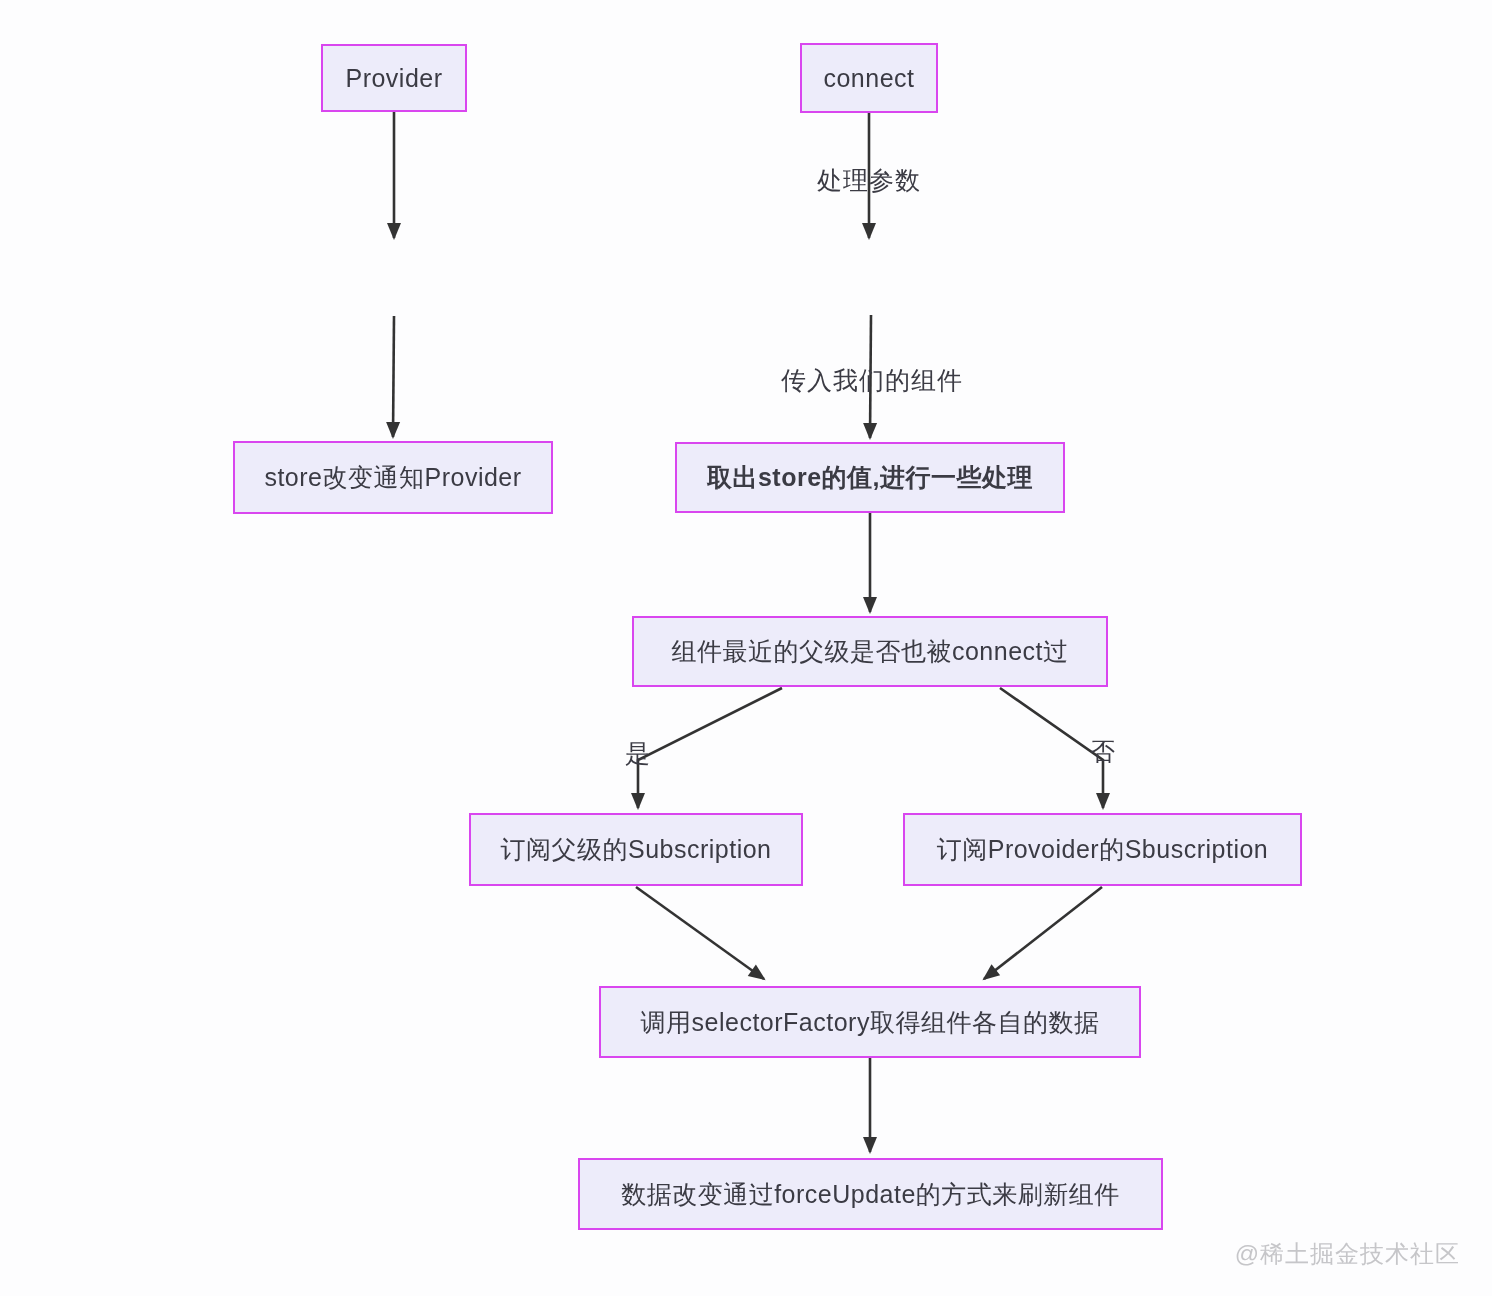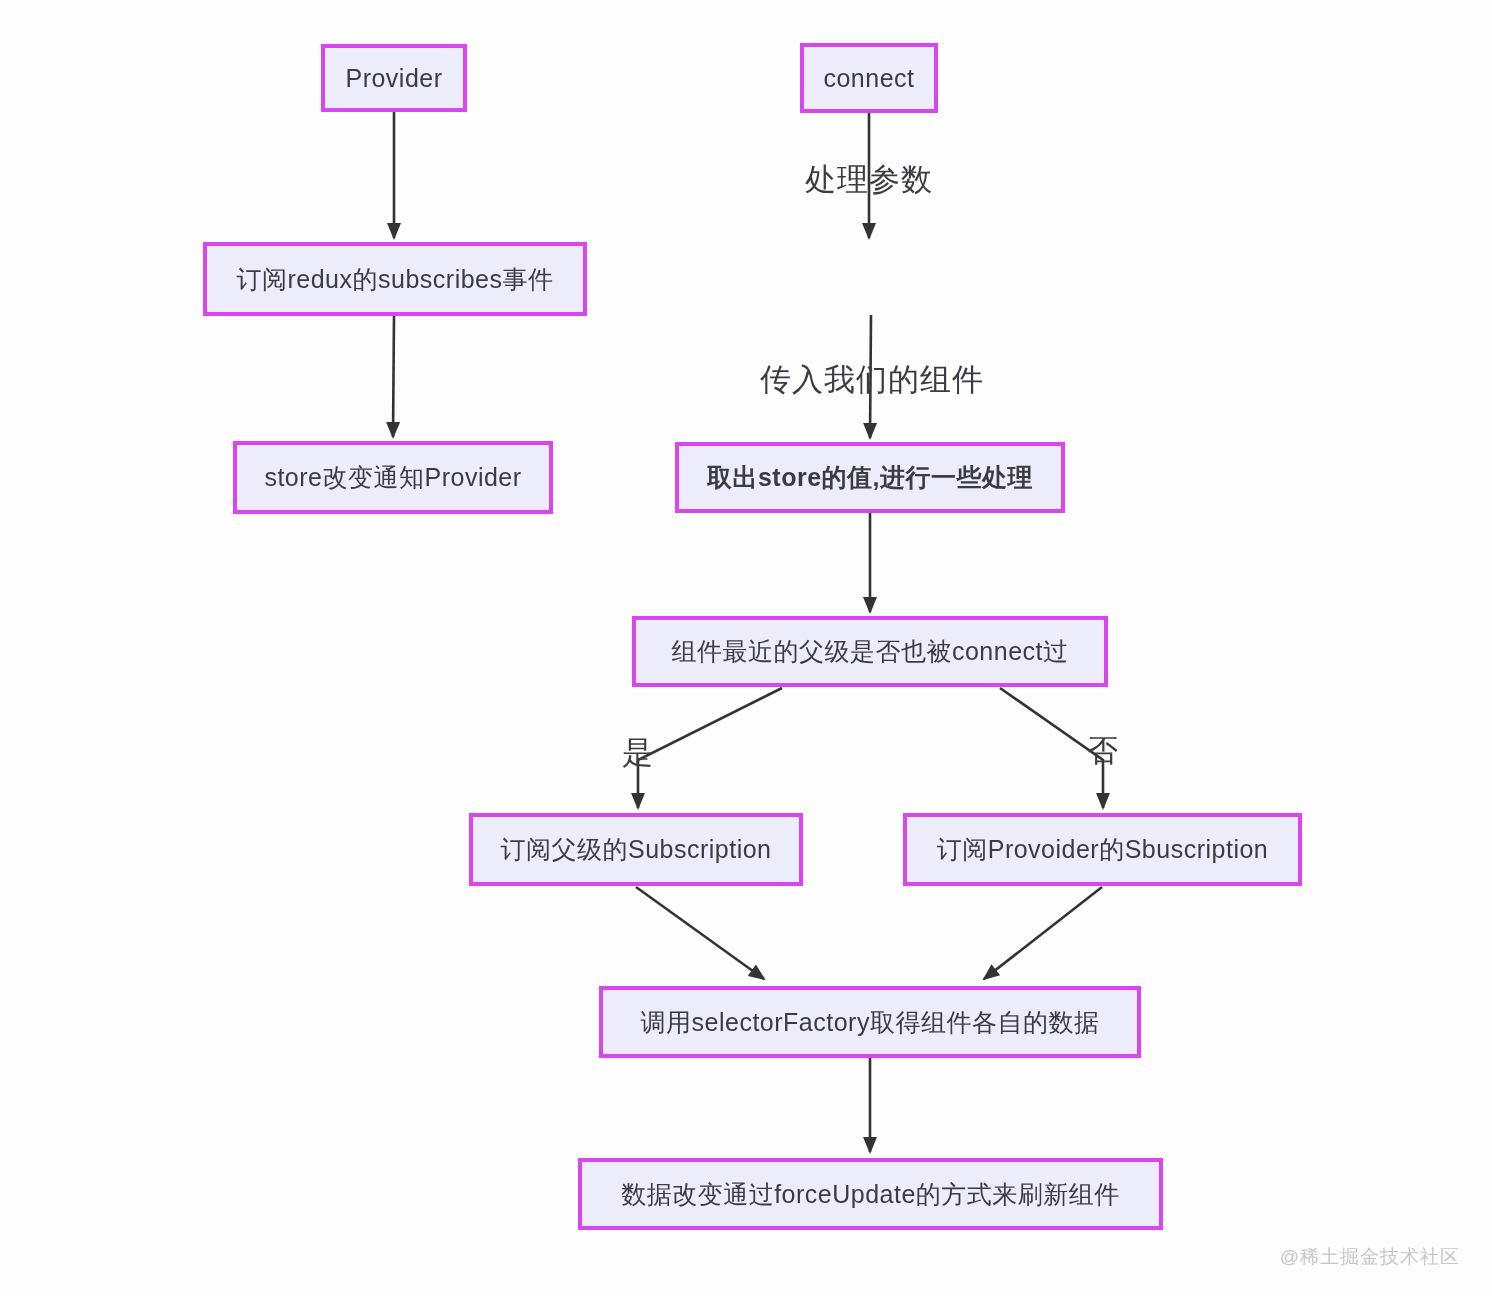--- a/index.html
+++ b/index.html
@@ -19,42 +19,42 @@
     left: 0; top: 0;
     width: 1492px;
     height: 1296px;
   }
   .node {
     position: absolute;
     display: flex;
     align-items: center;
     justify-content: center;
     background: #edecfa;
-    border: 4px solid #d946ef;
+    border: 2px solid #d946ef;
     box-sizing: border-box;
     color: #3b3b44;
     font-size: 25px;
     letter-spacing: 0.5px;
     text-align: center;
     white-space: nowrap;
   }
   .edge-label {
     position: absolute;
     transform: translate(-50%, -50%);
     color: #3b3b44;
-    font-size: 31px;
+    font-size: 25px;
     letter-spacing: 1px;
     white-space: nowrap;
   }
   .watermark {
     position: absolute;
     right: 32px;
     bottom: 26px;
     color: #c6c6c9;
-    font-size: 19px;
+    font-size: 24px;
     letter-spacing: 1px;
   }
 
   #n-provider          { left: 321px; top: 44px;  width: 146px; height: 68px; }
   #n-connect           { left: 800px; top: 43px;  width: 138px; height: 70px; }
   #n-subscribe-redux   { left: 203px; top: 242px; width: 384px; height: 74px; }
   #n-return-hoc        { left: 687px; top: 242px; width: 368px; height: 73px; }
   #n-store-change      { left: 233px; top: 441px; width: 320px; height: 73px; }
   #n-take-store        { left: 675px; top: 442px; width: 390px; height: 71px; font-weight: bold; }
   #n-parent-connected  { left: 632px; top: 616px; width: 476px; height: 71px; }
@@ -88,21 +88,20 @@
       <path d="M782,688 L638,760 L638,808" marker-end="url(#arrow)"></path>
       <path d="M1000,688 L1103,760 L1103,808" marker-end="url(#arrow)"></path>
       <path d="M636,887 L764,979" marker-end="url(#arrow)"></path>
       <path d="M1102,887 L984,979" marker-end="url(#arrow)"></path>
       <path d="M870,1058 L870,1152" marker-end="url(#arrow)"></path>
     </g>
   </svg>
 
   <div class="node" id="n-provider">Provider</div>
   <div class="node" id="n-connect">connect</div>
-  <div class="node" id="n-subscribe-redux">订阅redux的subscribes事件</div>
   <div class="node" id="n-store-change">store改变通知Provider</div>
   <div class="node" id="n-take-store">取出store的值,进行一些处理</div>
   <div class="node" id="n-parent-connected">组件最近的父级是否也被connect过</div>
   <div class="node" id="n-subscribe-parent">订阅父级的Subscription</div>
   <div class="node" id="n-subscribe-provider">订阅Provoider的Sbuscription</div>
   <div class="node" id="n-selector-factory">调用selectorFactory取得组件各自的数据</div>
   <div class="node" id="n-force-update">数据改变通过forceUpdate的方式来刷新组件</div>
 
   <div class="edge-label" id="el-process">处理参数</div>
   <div class="edge-label" id="el-pass">传入我们的组件</div>

